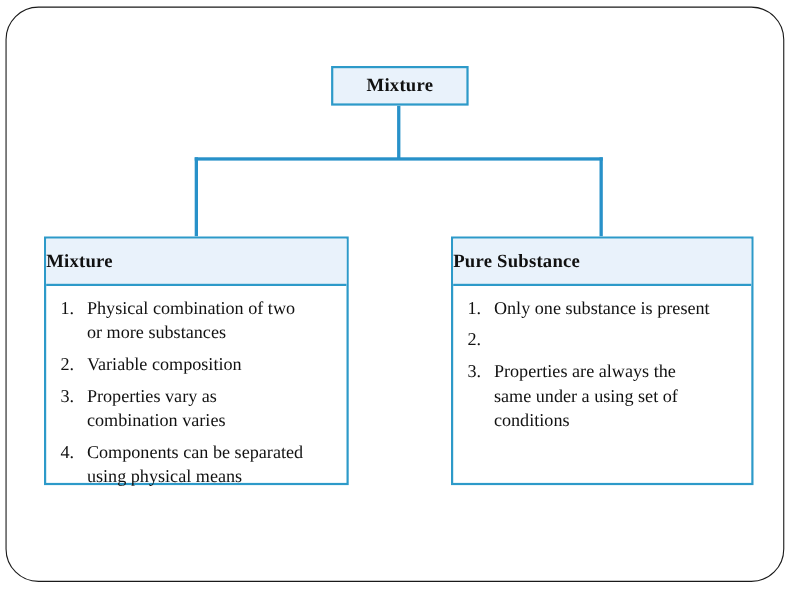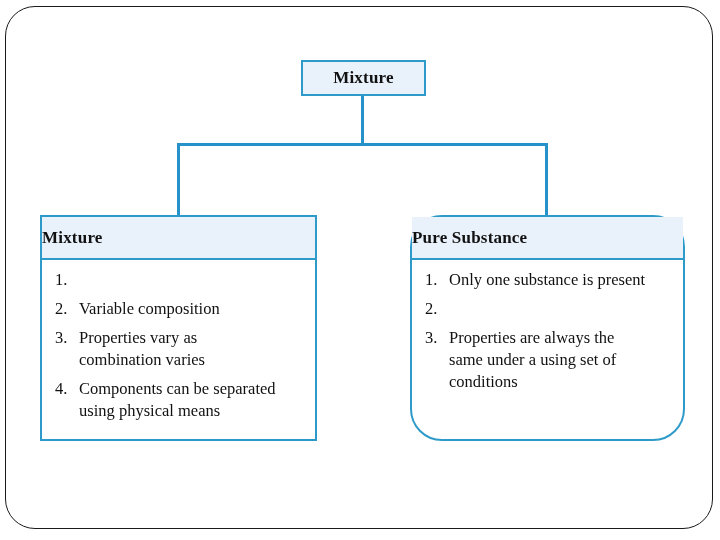--- a/index.html
+++ b/index.html
@@ -58,21 +58,21 @@
   
   .cat-box {
     position: absolute;
     top: 215px;
     height: 226px;
     background: #ffffff;
     border: 2.5px solid #2d9ac9;
     box-sizing: border-box;
   }
   .cat-box.left  { left: 40px;  width: 277px; }
-  .cat-box.right { left: 410px; width: 275px; border-radius: 32px; }
+  .cat-box.right { left: 410px; width: 275px; }
 
   .cat-header {
     height: 43px;
     background: #e9f2fb;
     border-bottom: 2.5px solid #2d9ac9;
     display: flex;
     align-items: center;
     justify-content: flex-start;
     font-weight: bold;
     font-size: 17px;
@@ -110,20 +110,22 @@
     <span>Mixture</span>
   </div>
 
   <div class="cat-box left">
     <div class="cat-header">
       <span>Mixture</span>
     </div>
     <div class="cat-body">
       <div class="item">
         <span class="num">1.</span>
+        <span class="txt">Physical combination of two
+or more substances</span>
       </div>
       <div class="item">
         <span class="num">2.</span>
         <span class="txt">Variable composition</span>
       </div>
       <div class="item">
         <span class="num">3.</span>
         <span class="txt">Properties vary as
 combination varies</span>
       </div>

